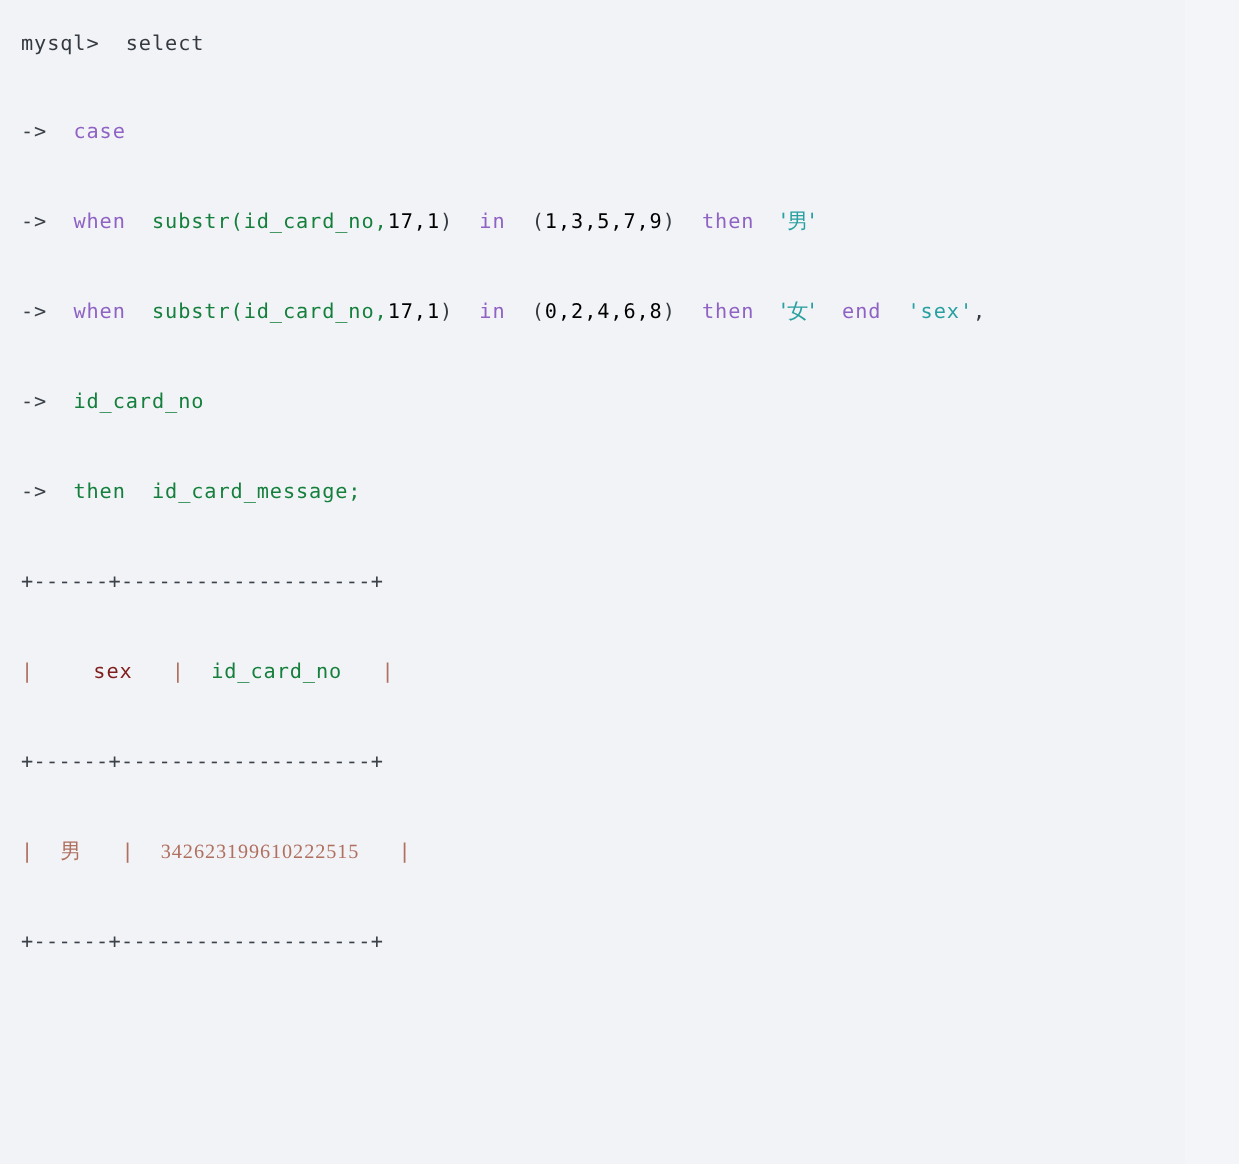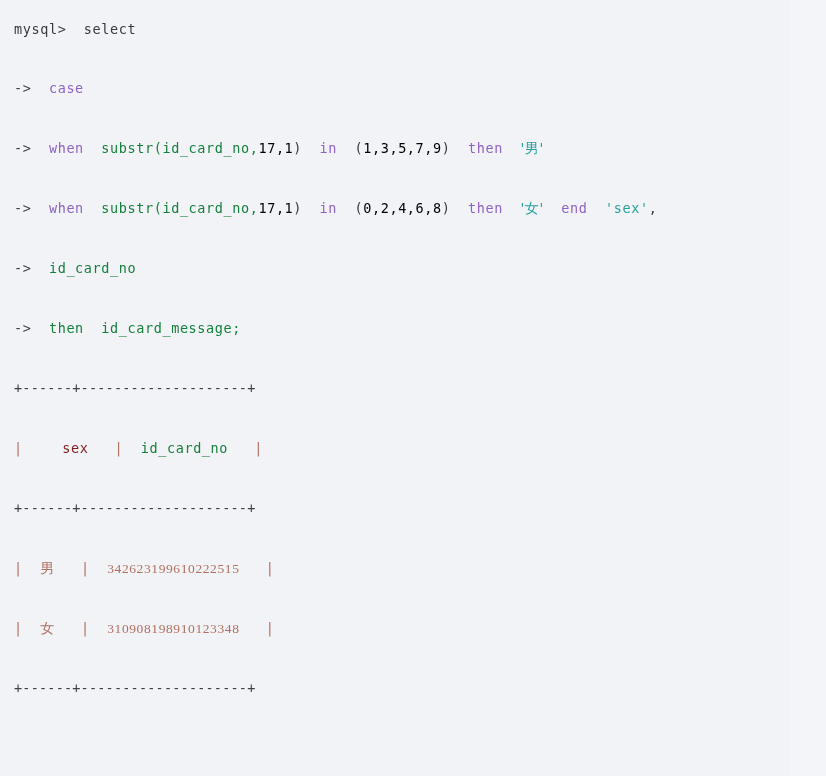--- a/index.html
+++ b/index.html
@@ -92,18 +92,17 @@
 
     <div class="line"><span class="tok-border">+------+--------------------+</span></div>
 
     <div class="line"><span class="tok-pipe">|</span>  <span class="tok-col">sex</span>   <span class="tok-pipe">|</span>  <span class="tok-ident">id_card_no</span>   <span class="tok-pipe">|</span></div>
 
     <div class="line"><span class="tok-border">+------+--------------------+</span></div>
 
     <div class="line"><span class="tok-pipe">|</span>  <span class="tok-data cjk">男</span>   <span class="tok-pipe">|</span>  <span class="tok-data">342623199610222515</span>   <span class="tok-pipe">|</span></div>
 
 
-    <div class="line"><span class="tok-pipe">|</span>  <span class="tok-data cjk">女</span>   <span class="tok-pipe">|</span>  <span class="tok-data">310908198910123348</span>   <span class="tok-pipe">|</span></div>
 
     <div class="line"><span class="tok-border">+------+--------------------+</span></div>
 
   </div>
 </div>
 
 </body></html>

